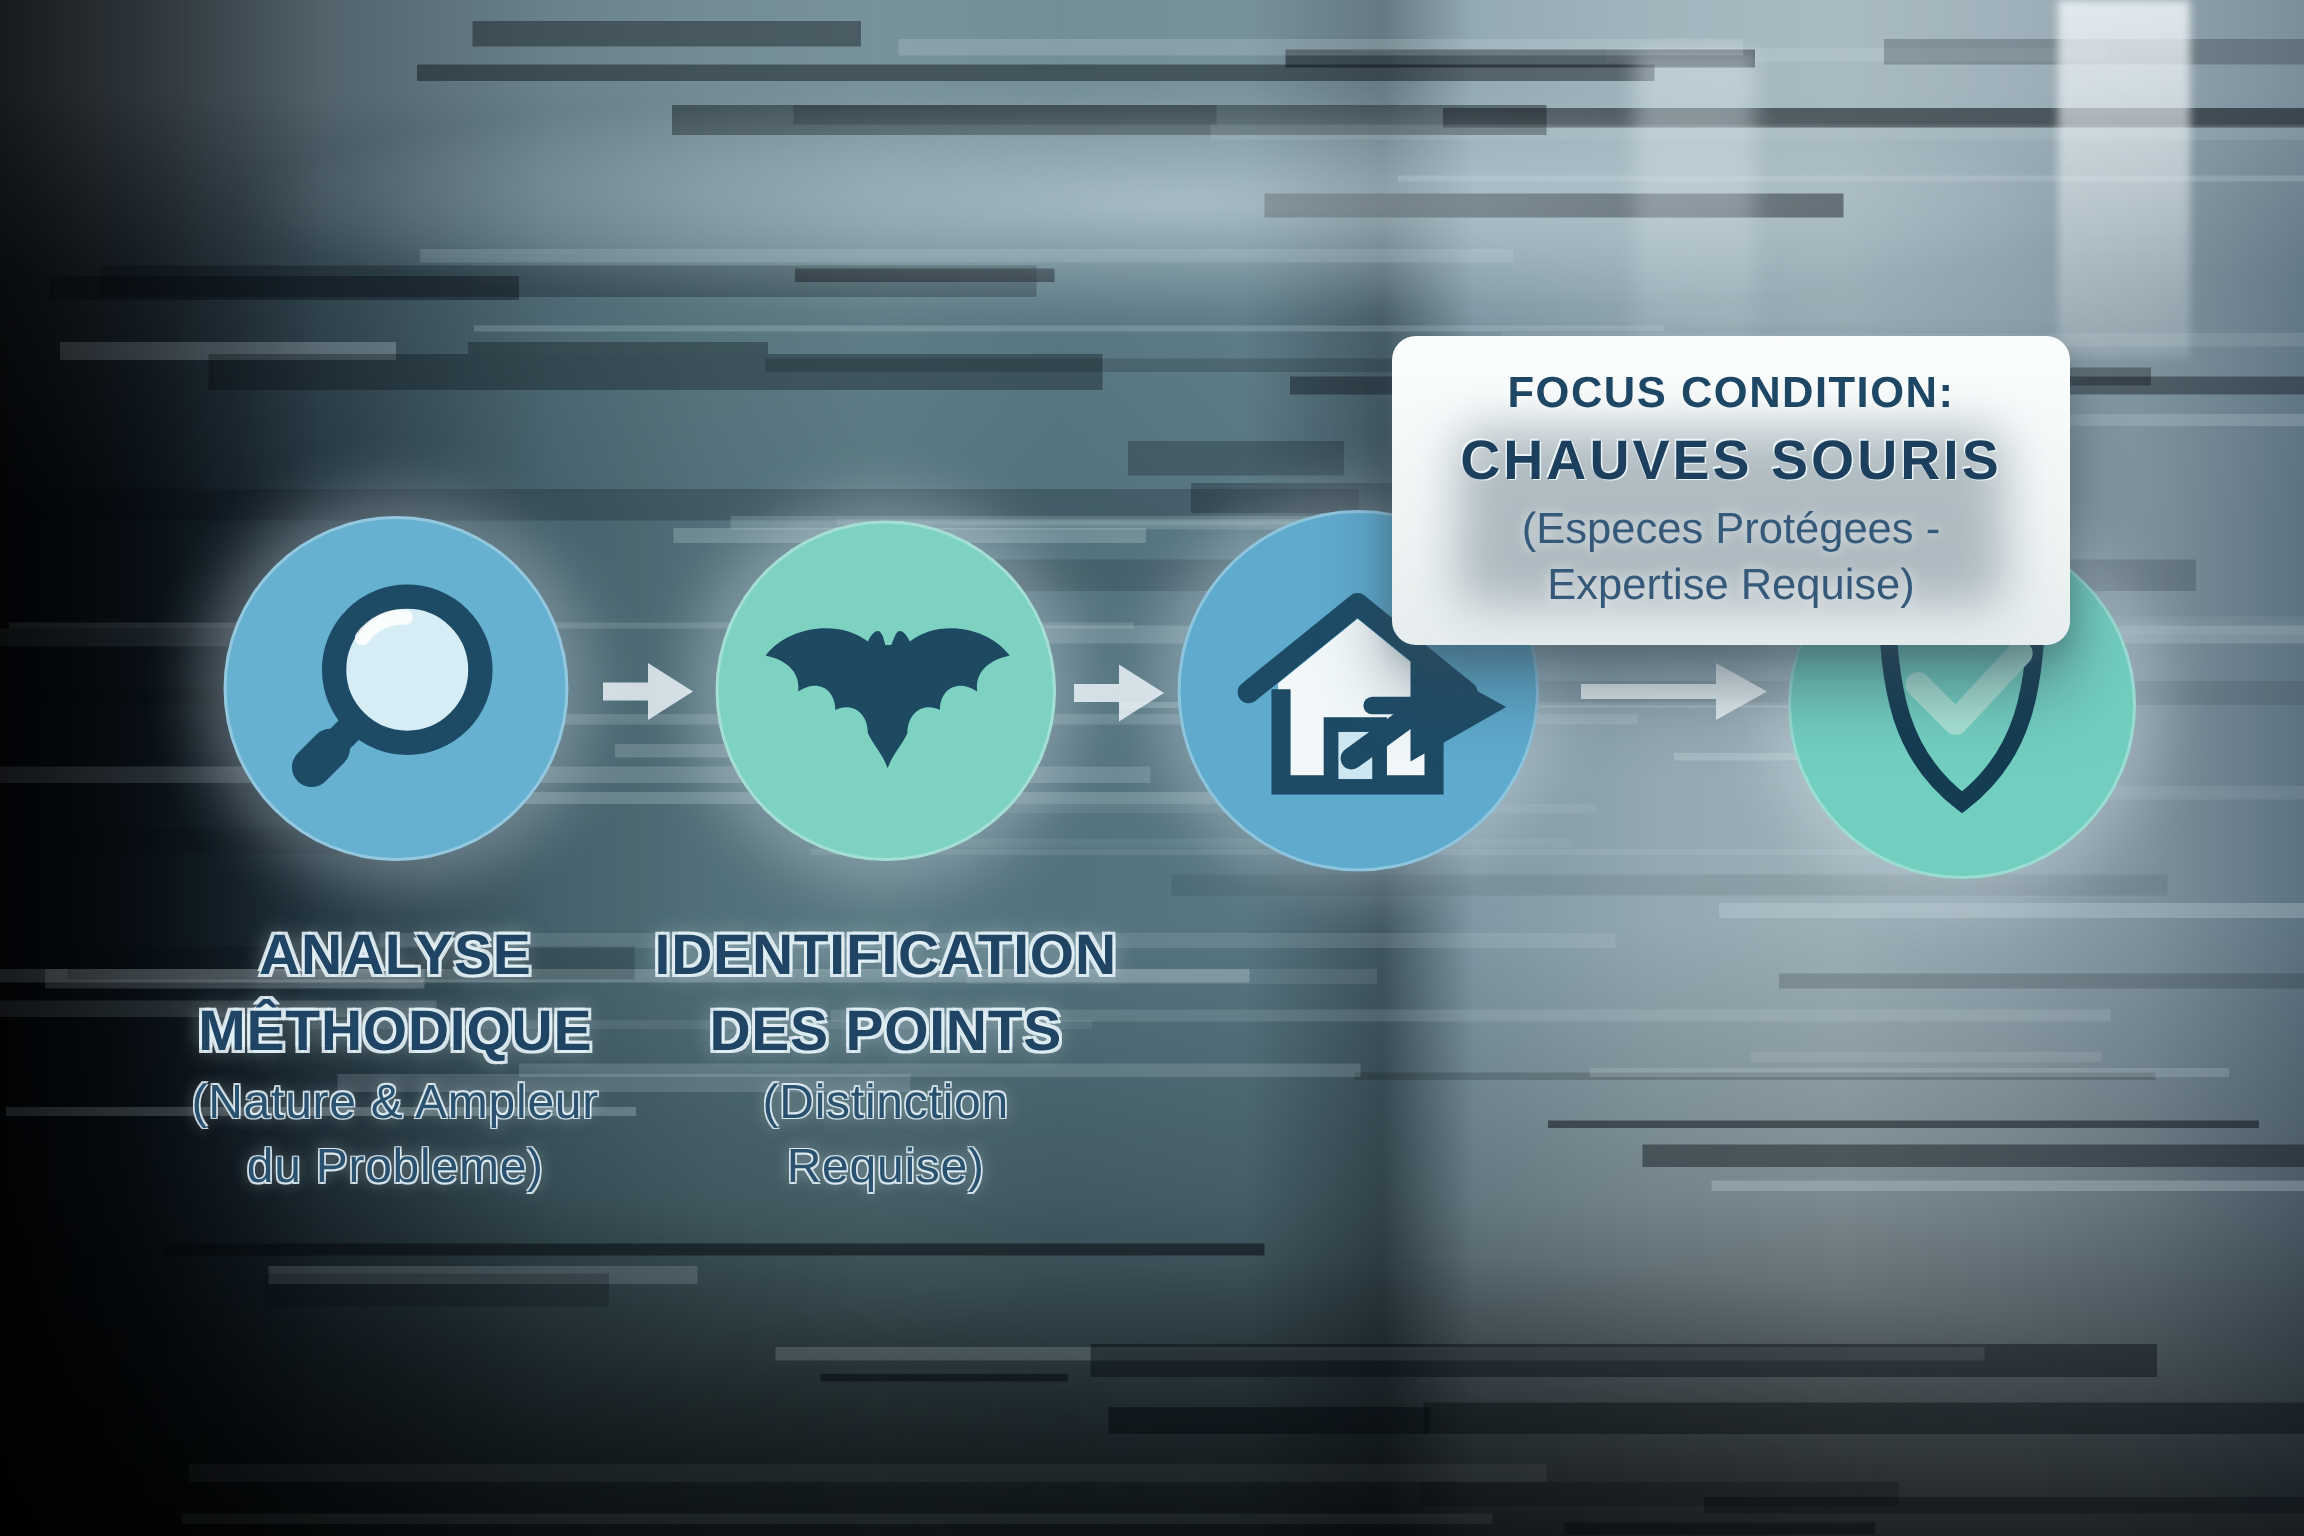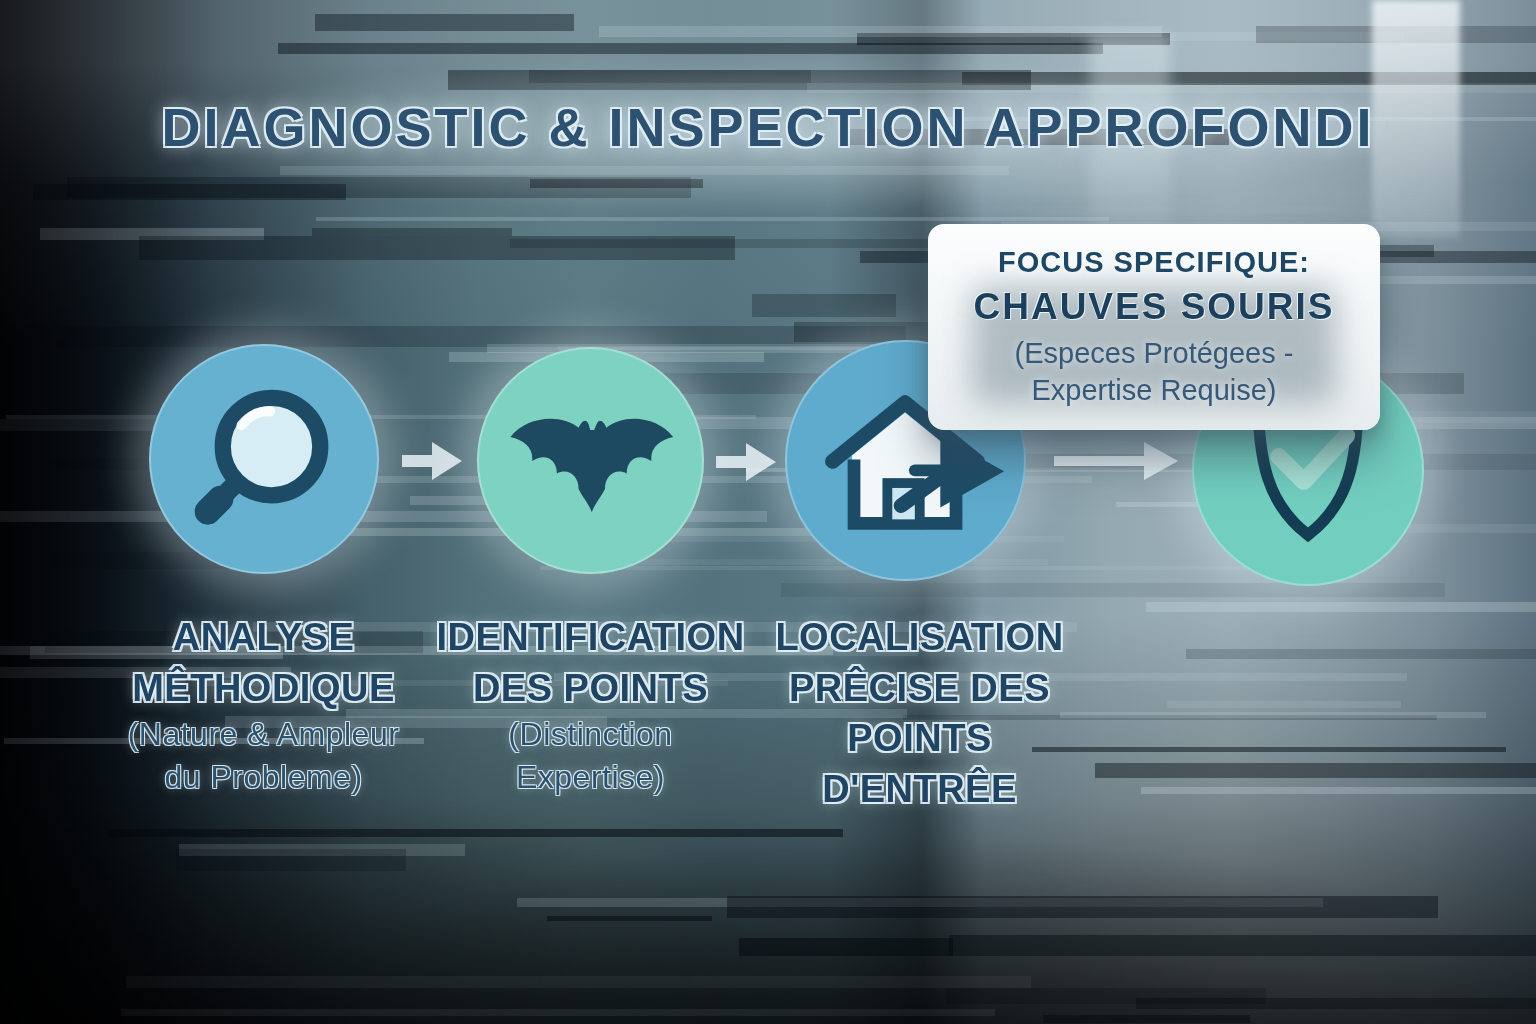--- a/index.html
+++ b/index.html
@@ -174,21 +174,20 @@
       <div style="position: absolute; left: 410px; top: 496px; width: 149px; height: 9px; background: rgba(212, 227, 234, 0.208);"></div>
       <div style="position: absolute; left: -50px; top: 459px; width: 339px; height: 11px; background: rgba(5, 11, 17, 0.176);"></div>
       <div style="position: absolute; left: 176px; top: 849px; width: 230px; height: 22px; background: rgba(5, 11, 17, 0.216);"></div>
       <div style="position: absolute; left: 510px; top: 239px; width: 759px; height: 9px; background: rgba(5, 11, 17, 0.18);"></div>
     </div>
   <div class="title-glow"></div>
   <div class="vstrip strip-a"></div>
   <div class="vstrip strip-b"></div>
   <div class="shade"></div>
 
-  <h1 class="title">DIAGNOSTIC &amp; INSPECTION APPROFONDI</h1>
 
   <div class="circle c1" style="background-color: rgb(102, 176, 208);">
     <svg width="158" height="150" viewBox="0 0 120 120">
       <circle cx="66" cy="50" r="39" fill="#d6edf6" stroke="#1d4b66" stroke-width="13"></circle>
       <path d="M42,33 C48,25 57,21 65,22" stroke="#ffffff" stroke-width="8" fill="none" stroke-linecap="round" opacity="0.85"></path>
       <line x1="36" y1="81" x2="14" y2="103" stroke="#1d4b66" stroke-width="15" stroke-linecap="round"></line>
       <line x1="25" y1="92" x2="15" y2="102" stroke="#1d4b66" stroke-width="21" stroke-linecap="round"></line>
     </svg>
   </div>
 
@@ -233,29 +232,24 @@
   <div class="label l1">
     <div class="h ml">ANALYSE
 MÊTHODIQUE</div>
     <div class="s ml">(Nature &amp; Ampleur
 du Probleme)</div>
   </div>
   <div class="label l2">
     <div class="h ml">IDENTIFICATION
 DES POINTS</div>
     <div class="s ml">(Distinction
-Expertise)</div>
-  </div>
-  <div class="label l3">
-    <div class="h ml">LOCALISATION
-PRÊCISE DES
-POINTS D'ENTRÊE</div>
+Requise)</div>
   </div>
 
   <div class="callout">
     <div class="smudge"></div>
-    <div class="ck">FOCUS SPECIFIQUE:</div>
+    <div class="ck">FOCUS CONDITION:</div>
     <div class="ct">CHAUVES SOURIS</div>
     <div class="cs ml">(Especes Protégees -
 Expertise Requise)</div>
   </div>
 
 </div>
 
 </body></html>

